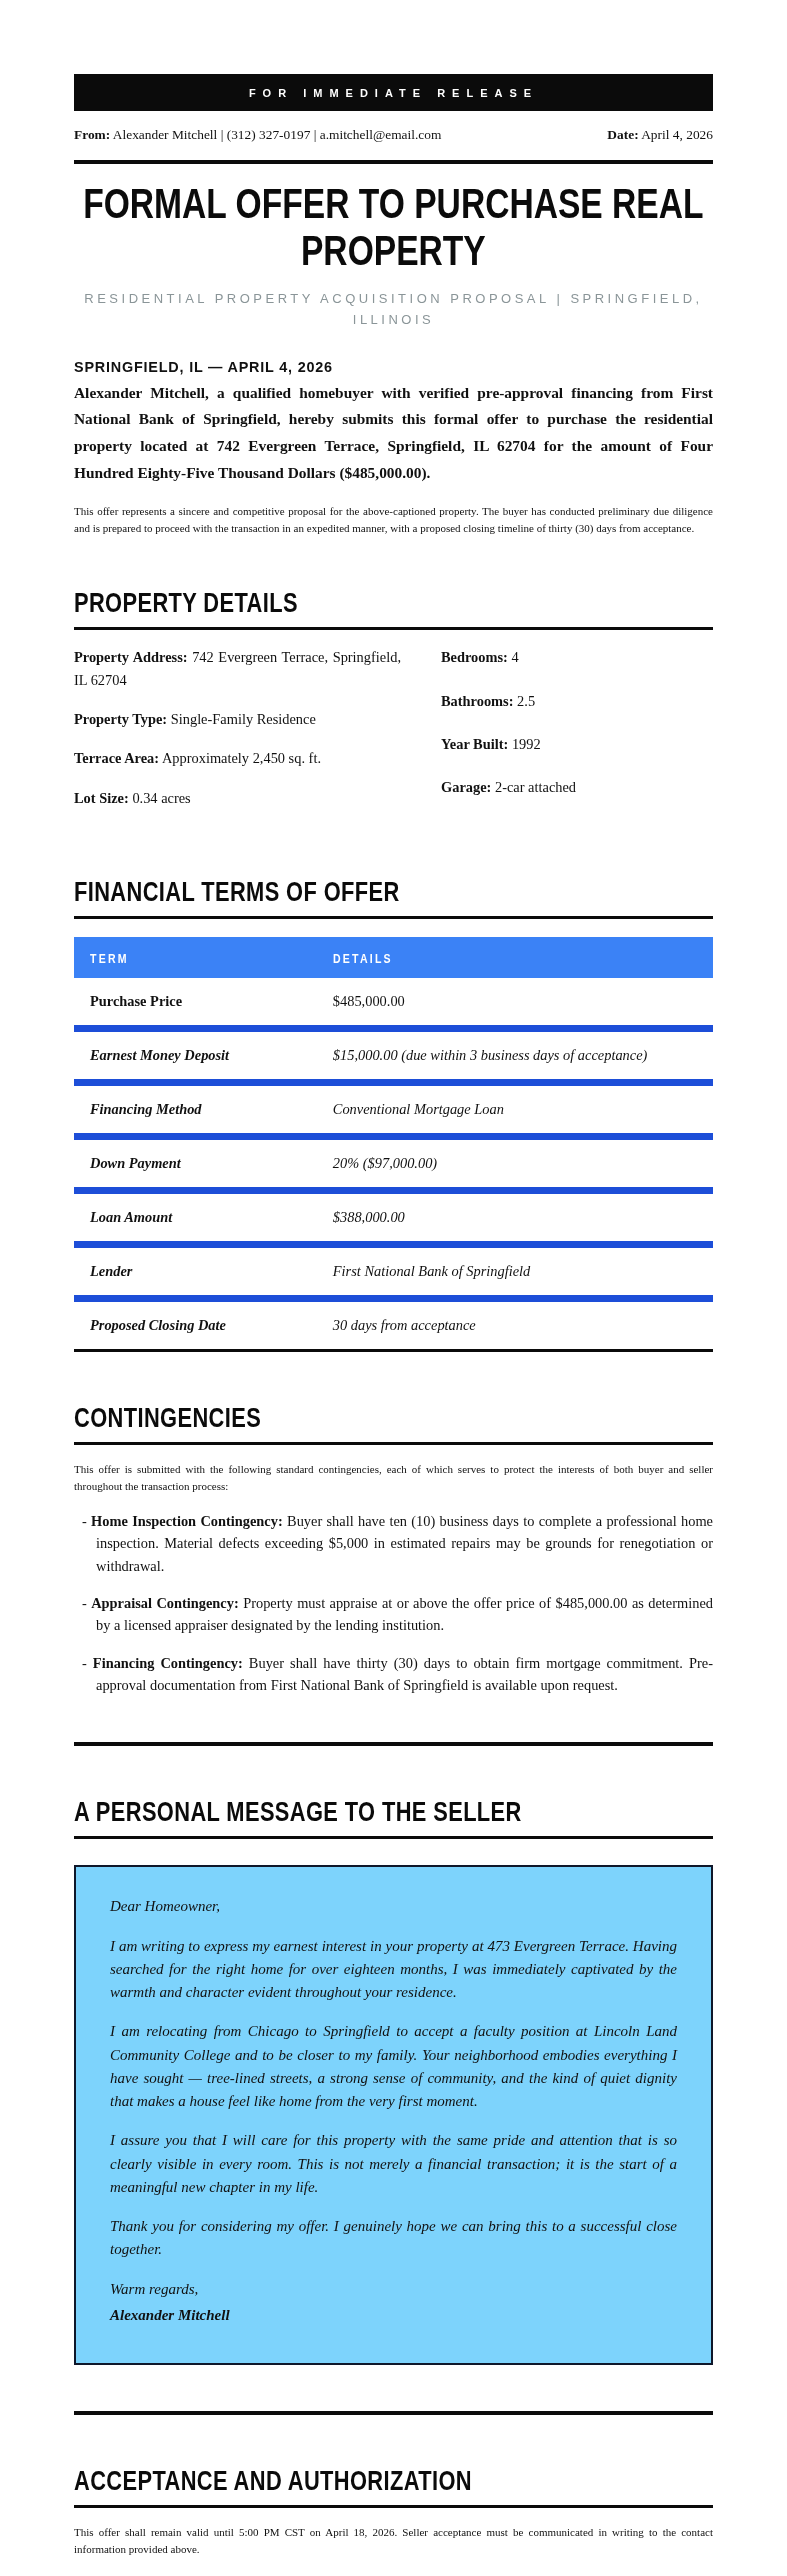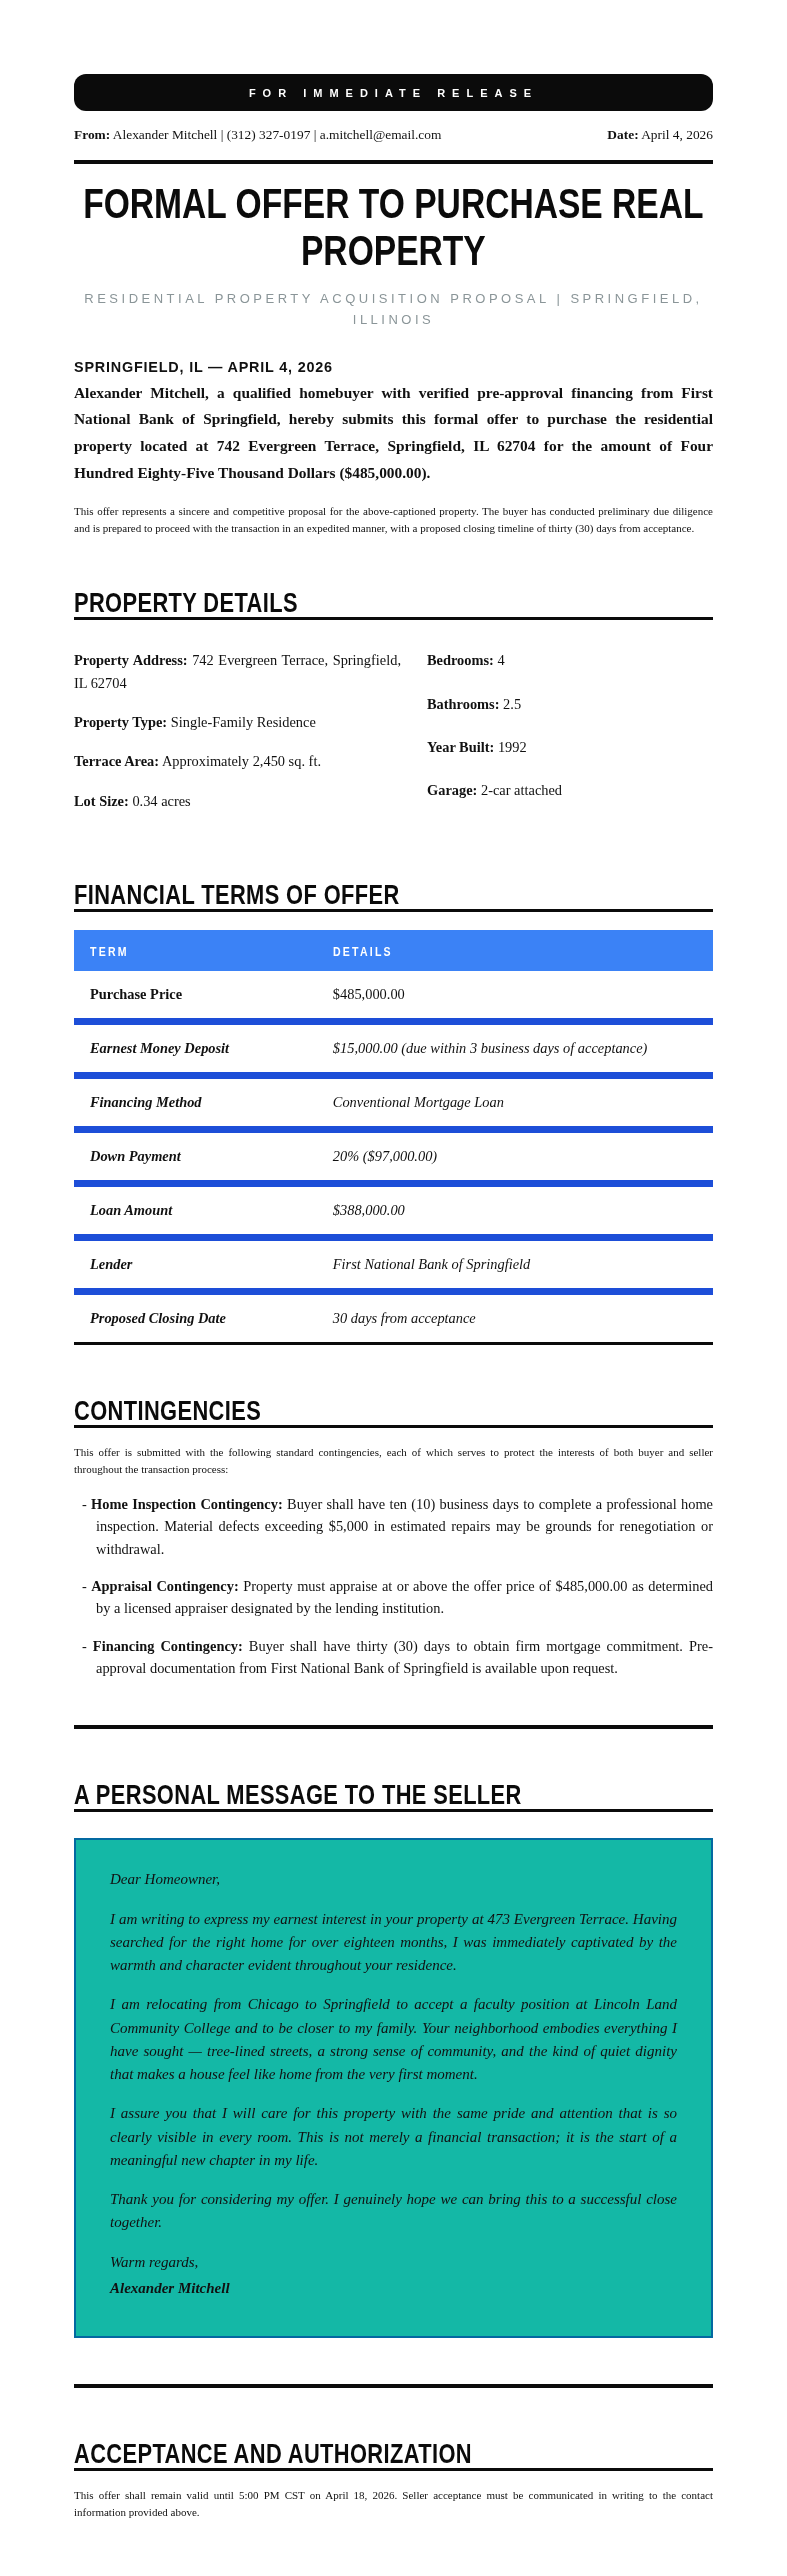--- a/index.html
+++ b/index.html
@@ -16,21 +16,20 @@
   
   .banner {
     background: #0b0b0b;
     color: #ffffff;
     text-align: center;
     padding: 13px 0 12px;
     font-family: "Liberation Sans", sans-serif;
     font-weight: 700;
     font-size: 11px;
     letter-spacing: 7px;
-    border-radius: 12px;
   }
 
   
   .meta {
     display: flex;
     justify-content: space-between;
     margin-top: 16px;
     font-size: 13.4px;
   }
   .meta b { font-weight: 700; }
@@ -83,40 +82,41 @@
     margin: 16px 0 0;
     font-size: 11px;
     line-height: 1.55;
     text-align: justify;
   }
 
   
   .section { margin-top: 52px; }
   .h2wrap {
     border-bottom: 3px solid #0b0b0b;
+    padding-bottom: 10px;
   }
   .h2wrap h2 { margin: 0; line-height: 1; }
   .cond {
     display: inline-block;
     transform: scaleX(0.78);
     transform-origin: left center;
     font-family: "Liberation Sans", sans-serif;
     font-weight: 800;
     font-size: 28px;
     letter-spacing: 0.5px;
     color: #0b0b0b;
     white-space: nowrap;
   }
 
   
   .pd-grid {
-    margin-top: 29px;
+    margin-top: 16px;
     display: grid;
     grid-template-columns: 327px 1fr;
-    column-gap: 26px;
+    column-gap: 40px;
     align-items: start;
   }
   .pd-item { font-size: 14.4px; line-height: 1.55; margin-bottom: 17px; text-align: justify; }
   .pd-col-right .pd-item { margin-bottom: 21px; }
   .pd-item b { font-weight: 700; }
 
   
   table.fin {
     width: 100%;
     border-collapse: collapse;
@@ -149,22 +149,22 @@
 
   .section-divider {
     border: none;
     border-top: 4px solid #0b0b0b;
     margin: 46px 0 0;
   }
 
   
   .letter {
     margin-top: 26px;
-    border: 2px solid #0369a1;
-    background: #14b8a6;
+    border: 2px solid #0f172a;
+    background: #7dd3fc;
     padding: 28px 34px 36px;
   }
   .letter p {
     font-style: italic;
     font-size: 15px;
     line-height: 1.55;
     text-align: justify;
     margin: 0 0 16px;
     color: #111111;
   }

